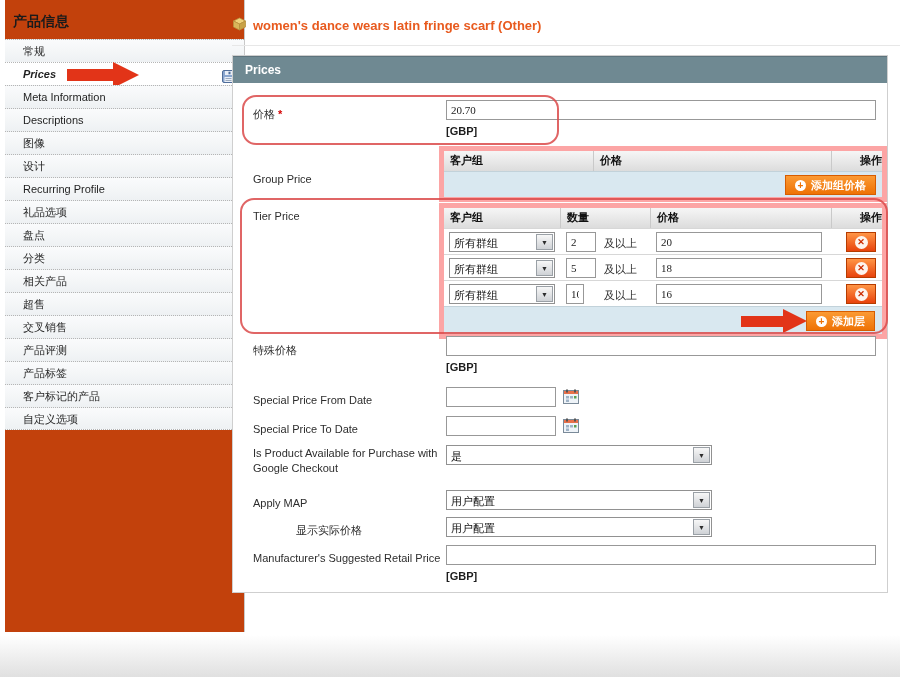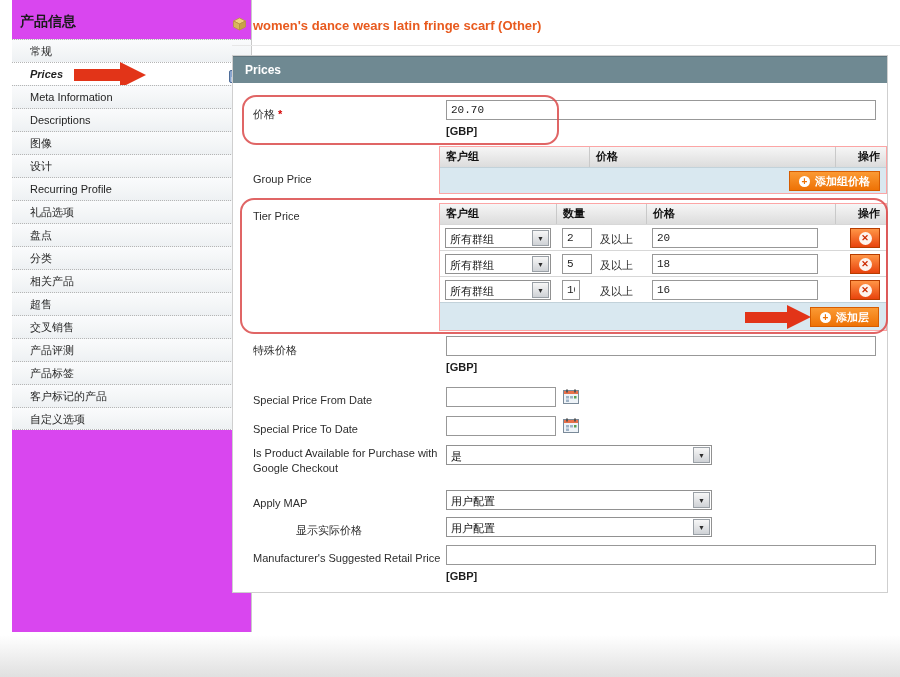--- a/index.html
+++ b/index.html
@@ -1,22 +1,22 @@
 <!DOCTYPE html>
 <html><head>
 <meta charset="utf-8">
 <style>
   * { margin:0; padding:0; box-sizing:border-box; }
   html,body { width:900px; height:677px; background:#fff; overflow:hidden;
               font-family:"Liberation Sans","DejaVu Sans",sans-serif; }
   body { position:relative; font-size:11px; color:#2d2d2d; }
 
   
-  .sidebar { position:absolute; left:12px; top:0; width:240px; height:632px;
-             border-right:1px solid #c9c9c9; background:#d946ef; }
+  .sidebar { position:absolute; left:5px; top:0; width:240px; height:632px;
+             border-right:1px solid #c9c9c9; background:#c2410c; }
   .sidebar-title { font-size:14px; font-weight:bold; color:#1b1b1b; padding:13px 8px 8px 8px; }
   .side-item { position:relative; height:23px; line-height:22px; padding-left:18px;
                font-size:11px; color:#1f1f1f; cursor:pointer;
                background:linear-gradient(180deg,#fafbfc,#eef1f3);
                border-top:1px dotted #b5b5b5; }
   .side-item:last-child { border-bottom:1px dotted #b5b5b5; }
   .side-item.active { background:#fff; font-weight:bold; font-style:italic; }
   .floppy { position:absolute; right:9px; top:5px; }
 
   
@@ -32,36 +32,36 @@
   .panel { position:absolute; left:232px; top:55px; width:656px; height:538px;
            border:1px solid #cfcfcf; background:#fff; }
   .panel-head { height:27px; background:#6f8992; border-top:1px solid #5d737c;
                 color:#fff; font-weight:bold; font-size:12px; line-height:26px; padding-left:12px; }
 
   .flabel { position:absolute; width:188px; color:#2d2d2d; line-height:15px; }
   .req { color:#d40000; font-weight:bold; }
   .gbp { position:absolute; font-weight:bold; color:#1d1d1d; }
 
   input.txt { position:absolute; height:20px; border:1px solid #989898; background:#fff;
-              font-size:11px; padding:0 4px; font-family:Liberation Mono, monospace; color:#222; }
+              font-size:11px; padding:0 4px; font-family:Liberation Serif, serif; color:#222; }
 
   
   .sel { position:absolute; height:20px; border:1px solid #919191; background:#fff; cursor:pointer; }
   .sel .sel-val { position:absolute; left:4px; top:3px; font-size:11px; color:#111; white-space:nowrap; }
   .sel .sel-btn { position:absolute; right:1px; top:1px; bottom:1px; width:17px;
                   background:linear-gradient(180deg,#f7f7f7,#cfd2d6); border:1px solid #9aa0a6;
                   display:flex; align-items:center; justify-content:center; }
   .sel .sel-btn span { font-size:7px; color:#2c2c2c; line-height:1; }
 
   
-  .ptable { position:absolute; left:206px; width:448px; border:1px solid #fca5a5; }
+  .ptable { position:absolute; left:206px; width:448px; border:5px solid #fca5a5; }
   .thead { display:flex; height:20px; background:linear-gradient(180deg,#f6f6f6,#dcdcdc); }
   .th { font-weight:bold; font-size:11px; color:#111; line-height:19px; padding-left:6px;
         border-right:1px solid #c9c9c9; }
-  .th:last-child { border-right:none; text-align:right; padding-right:6px; }
+  .th:last-child { border-right:none; text-align:right; }
   .trow { position:relative; height:26px; background:#fff; border-top:1px solid #d7d7d7; }
   .tfoot { position:relative; background:#d9e8f0; border-top:1px solid #c2d2da; }
 
   .add-btn { position:absolute; height:20px; display:flex; align-items:center; gap:5px;
              padding:0 9px; background:linear-gradient(180deg,#fb9a34,#ee7205);
              border:1px solid #d65c00; color:#fff; font-weight:bold; font-size:11px; cursor:pointer; }
   .plus-ic { width:11px; height:11px; border-radius:50%; background:#fff; color:#ee7205;
              font-weight:bold; font-size:10px; line-height:11px; text-align:center; }
 
   .del-btn { position:absolute; width:30px; height:20px; cursor:pointer;

